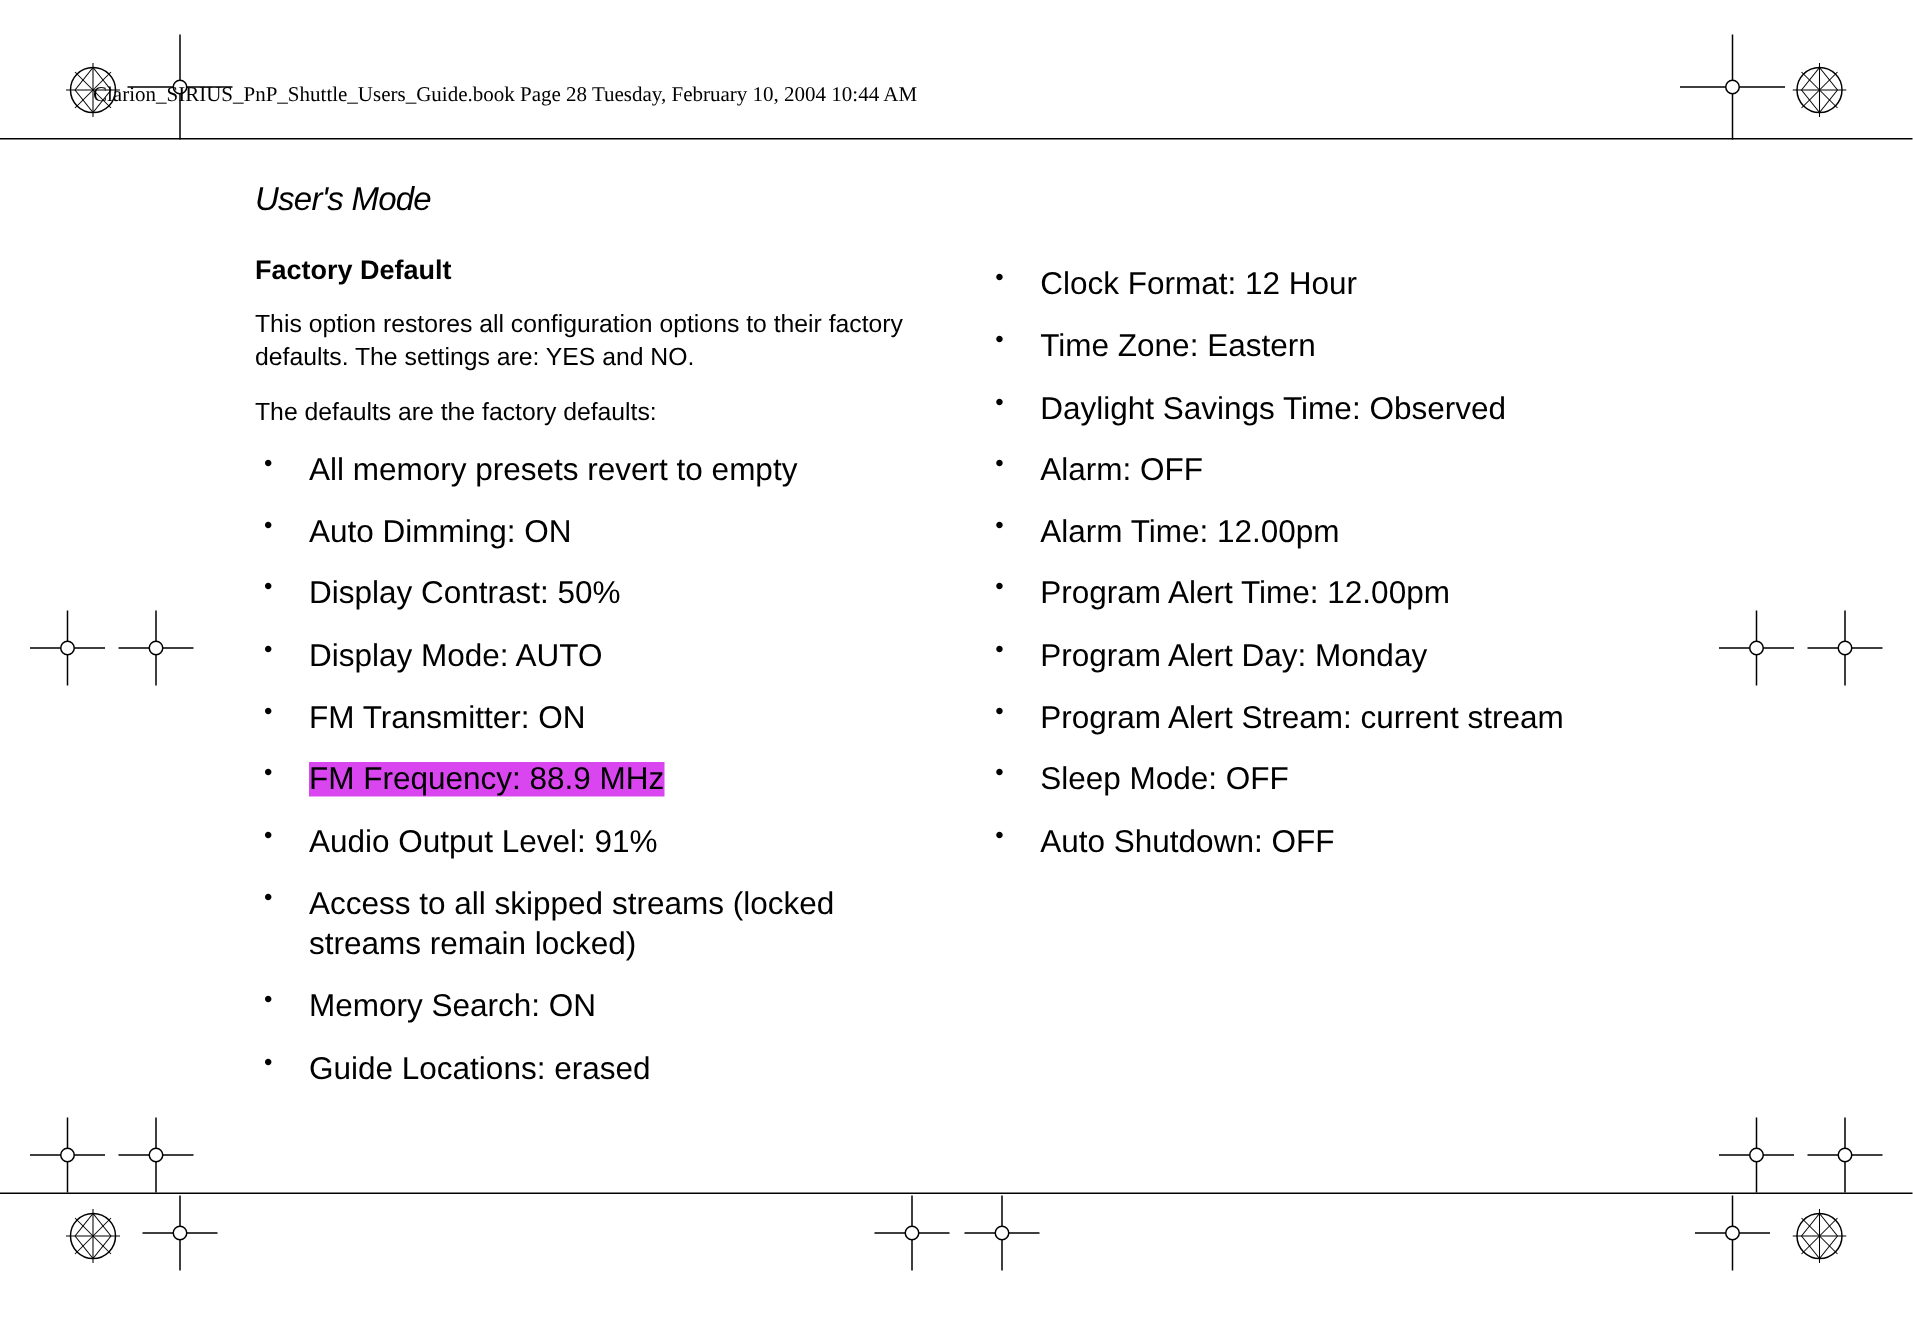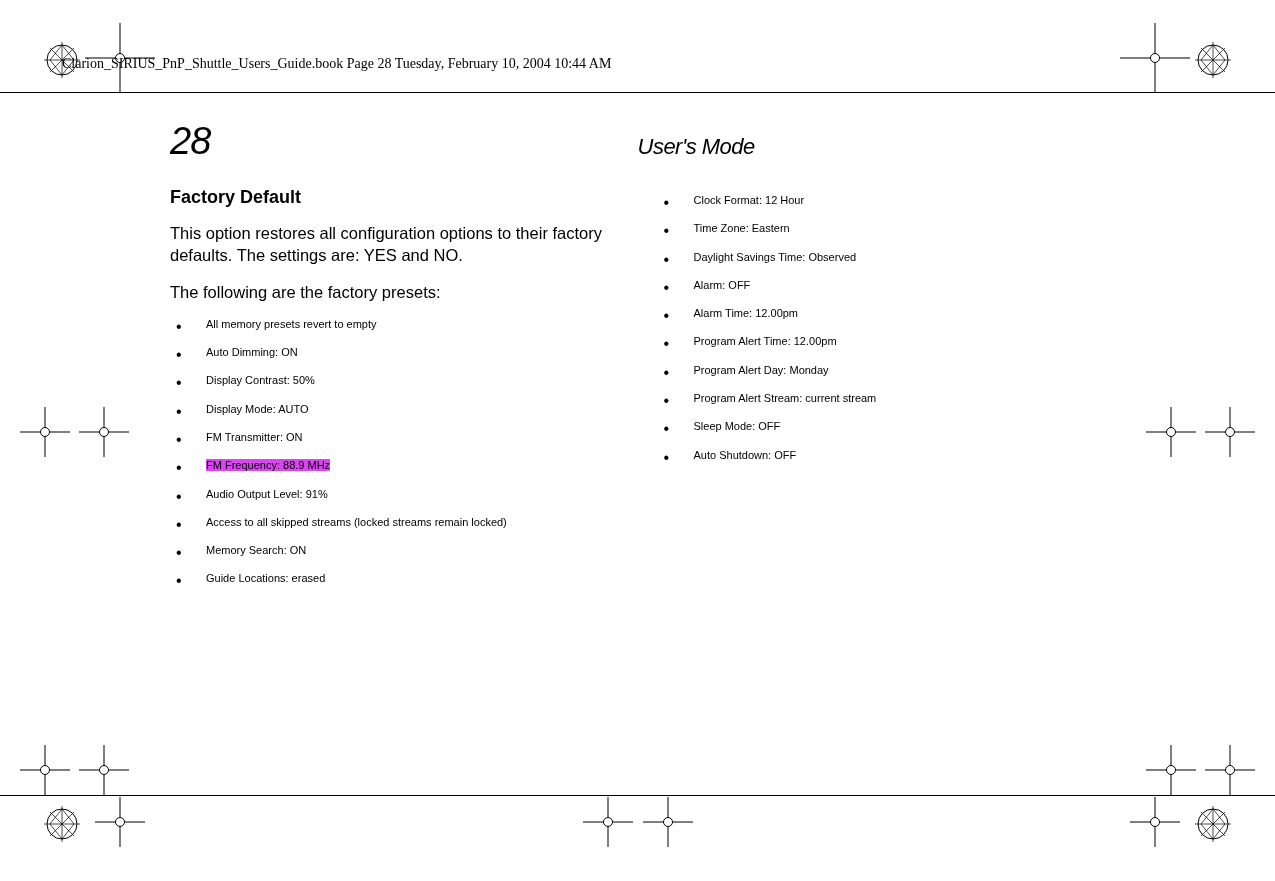--- a/index.html
+++ b/index.html
@@ -86,21 +86,21 @@
   .para {
     font-size: 16.5px;
     line-height: 1.35;
     margin-bottom: 14px;
   }
   ul.defaults {
     list-style: none;
     padding: 0;
   }
   ul.defaults li {
-    font-size: 11px;
+    font-size: 21px;
     line-height: 1.3;
     padding-left: 36px;
     position: relative;
     margin-bottom: 14px;
   }
   ul.defaults li::before {
     content: "•";
     position: absolute;
     left: 6px;
     top: 0;
@@ -248,29 +248,28 @@
     <div class="dot"></div>
   </div>
 
 <div class="hr-top"></div>
 <div class="hr-bottom"></div>
 
 <div class="framepath">Clarion_SIRIUS_PnP_Shuttle_Users_Guide.book  Page 28  Tuesday, February 10, 2004  10:44 AM</div>
 
 <div class="page">
   <div class="header-row">
-    <div class="page-number">28</div>
     <div class="header-title">User's Mode</div>
   </div>
 
   <div class="columns">
     <div class="col col-left">
       <div class="section-heading">Factory Default</div>
       <p class="para">This option restores all configuration options to their factory defaults. The settings are: YES and NO.</p>
-      <p class="para">The following are the factory presets:</p>
+      <p class="para">The defaults are the factory defaults:</p>
       <ul class="defaults" id="left-list">
           <li>All memory presets revert to empty</li>
           <li>Auto Dimming: ON</li>
           <li>Display Contrast: 50%</li>
           <li>Display Mode: AUTO</li>
           <li>FM Transmitter: ON</li>
           <li><span class="hilite">FM Frequency: 88.9 MHz</span></li>
           <li>Audio Output Level: 91%</li>
           <li>Access to all skipped streams (locked streams remain locked)</li>
           <li>Memory Search: ON</li>

